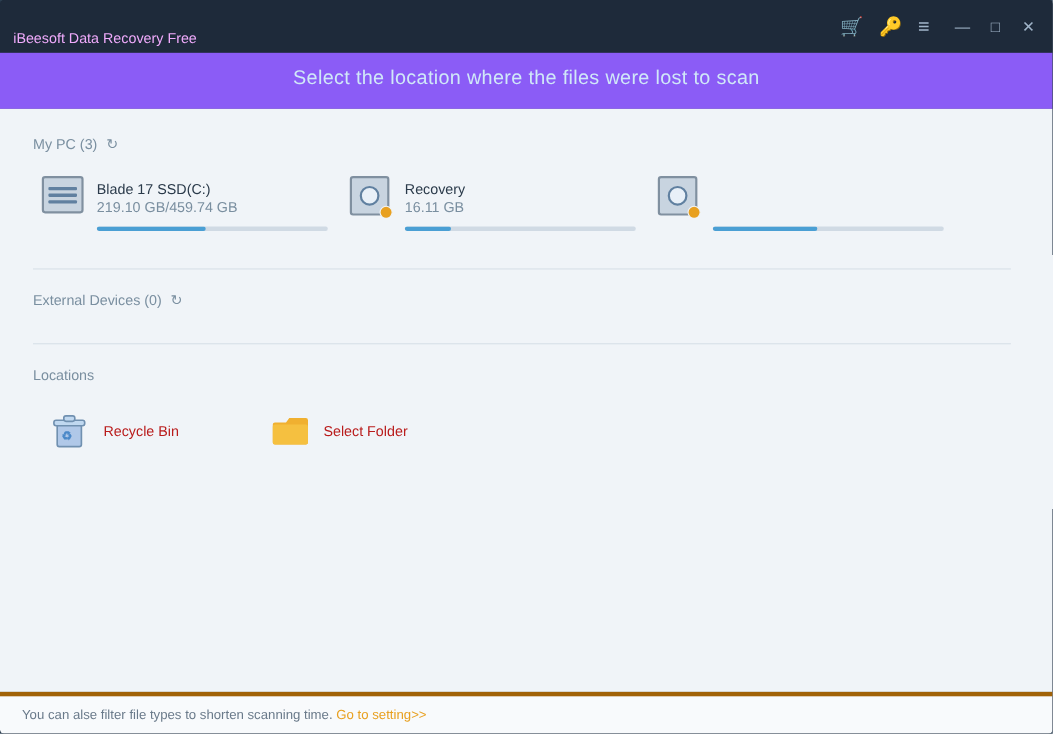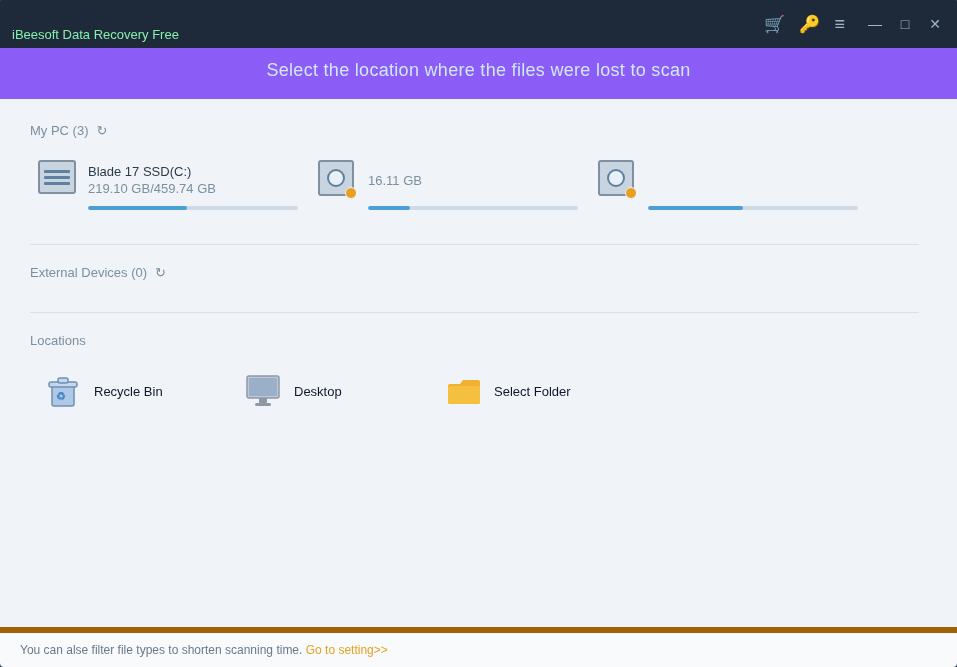--- a/index.html
+++ b/index.html
@@ -35,21 +35,21 @@
       flex-shrink: 0;
     }
 
     .title-bar-left {
       display: flex;
       align-items: center;
       gap: 8px;
     }
 
     .app-title {
-      color: #86efac;
+      color: #f0abfc;
       font-size: 13px;
       margin-top: 20px;
     }
 
     .title-bar-right {
       display: flex;
       align-items: center;
       gap: 14px;
     }
 
@@ -252,27 +252,27 @@
       gap: 12px;
       padding: 8px 14px;
       cursor: pointer;
       border-radius: 4px;
       min-width: 180px;
       transition: background 0.15s;
     }
 
     .location-name {
       font-size: 13px;
-      color: #0f172a;
+      color: #b91c1c;
     }
 
     
     .bottom-bar {
       background: #f8fafc;
-      border-top: 6px solid #a16207;
+      border-top: 4px solid #a16207;
       padding: 10px 20px;
       font-size: 12px;
       color: #6a7a8a;
       flex-shrink: 0;
     }
 
     .go-to-setting {
       color: #e8a020;
       cursor: pointer;
       text-decoration: none;
@@ -346,20 +346,21 @@
 
       <div class="drive-card">
         <div class="drive-card-top">
           <div class="drive-icon" style="position:relative;">
             <div class="hdd-icon">
               <div class="hdd-circle"></div>
             </div>
             <div class="drive-icon-badge"></div>
           </div>
           <div class="drive-info">
+            <div class="drive-name">Recovery</div>
             <div class="drive-size">16.11 GB</div>
           </div>
         </div>
         <div class="drive-progress-bar">
           <div class="drive-progress-fill" style="width: 20%;"></div>
         </div>
       </div>
 
       <div class="drive-card">
         <div class="drive-card-top">
@@ -401,33 +402,20 @@
 
           <rect x="5" y="10" width="28" height="5" rx="2" fill="#c0d8f0" stroke="#7090b0" stroke-width="1.5"></rect>
 
           <rect x="14" y="6" width="10" height="5" rx="2" fill="#c0d8f0" stroke="#7090b0" stroke-width="1.5"></rect>
 
           <text x="12" y="28" font-size="11" fill="#4a88c8" font-weight="bold">♻</text>
         </svg>
         <span class="location-name">Recycle Bin</span>
       </div>
 
-      <div class="location-card">
-        <svg class="desktop-monitor-svg" viewBox="0 0 38 38" xmlns="http://www.w3.org/2000/svg">
-
-          <rect x="3" y="4" width="32" height="22" rx="2" fill="#c0c8d8" stroke="#9098a8" stroke-width="1.5"></rect>
-
-          <rect x="5" y="6" width="28" height="18" rx="1" fill="#9ab0c8"></rect>
-
-          <rect x="15" y="26" width="8" height="5" rx="1" fill="#9098a8"></rect>
-
-          <rect x="11" y="31" width="16" height="3" rx="1.5" fill="#9098a8"></rect>
-        </svg>
-        <span class="location-name">Desktop</span>
-      </div>
 
       <div class="location-card">
         <svg class="folder-svg" viewBox="0 0 38 38" xmlns="http://www.w3.org/2000/svg">
 
           <path d="M4 14 Q4 12 6 12 L16 12 L19 8 L34 8 Q36 8 36 10 L36 30 Q36 32 34 32 L6 32 Q4 32 4 30 Z" fill="#f0b030"></path>
 
           <rect x="4" y="14" width="32" height="18" rx="2" fill="#f5c040"></rect>
         </svg>
         <span class="location-name">Select Folder</span>
       </div>

